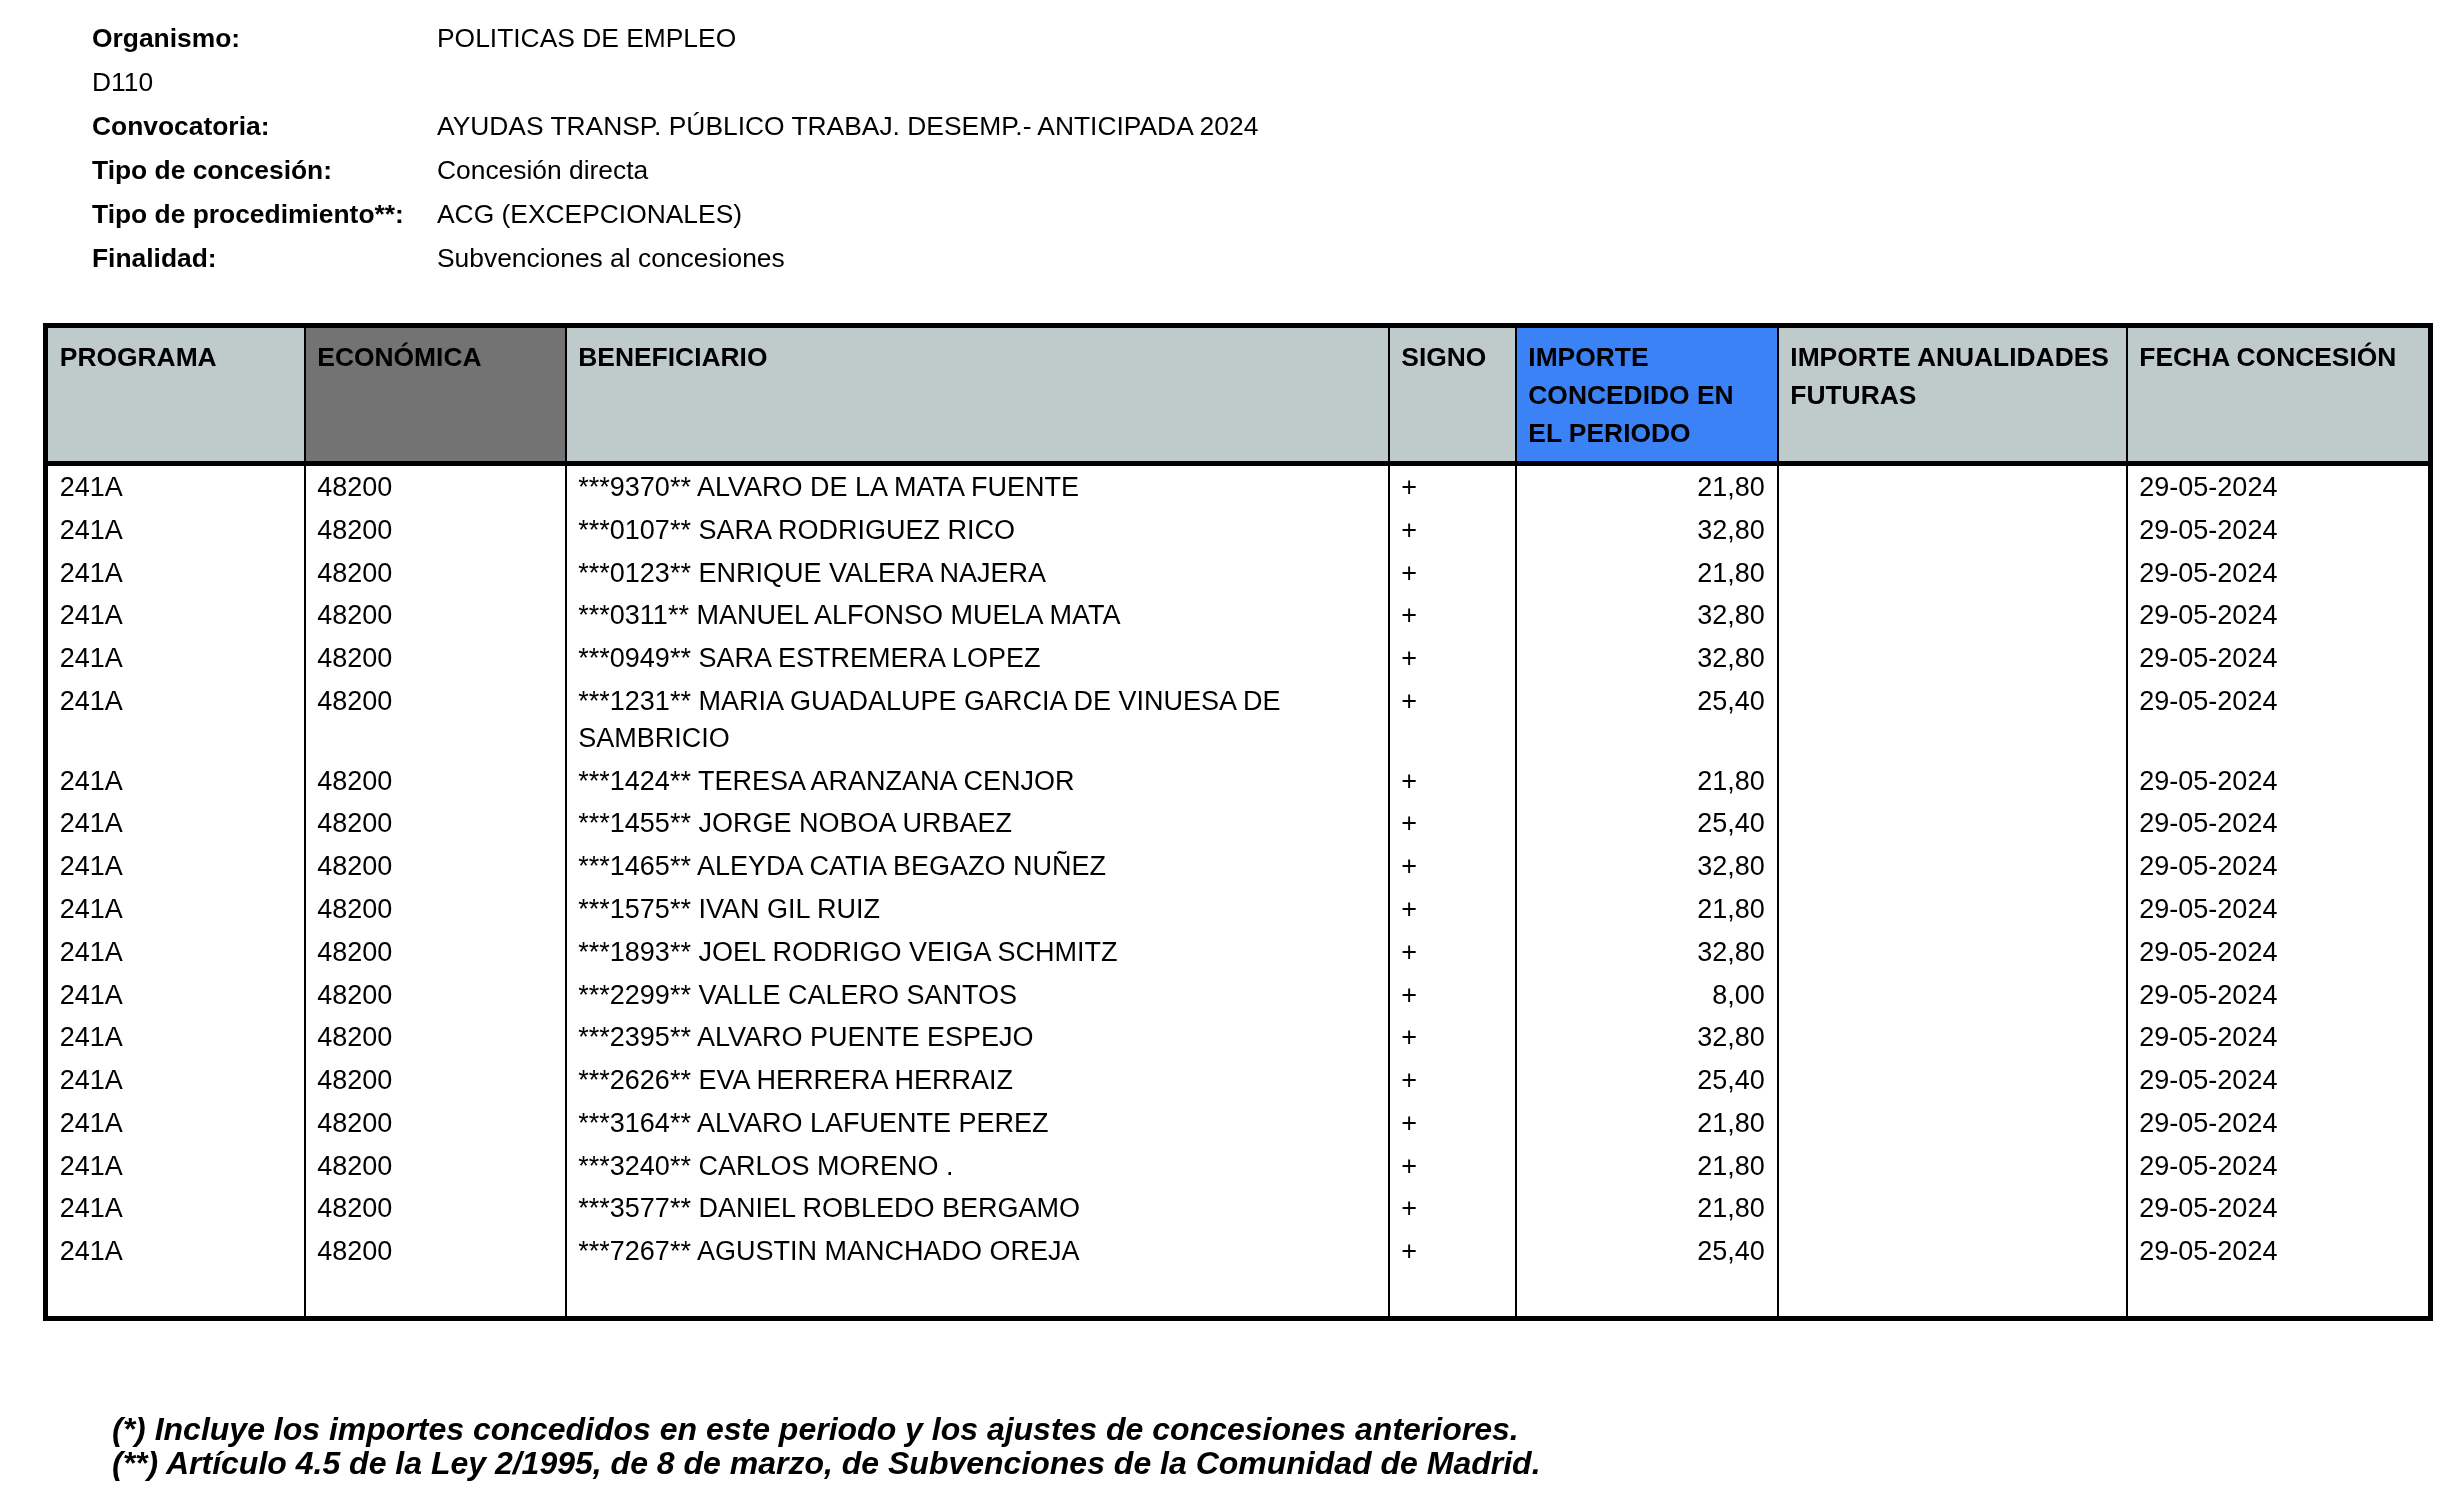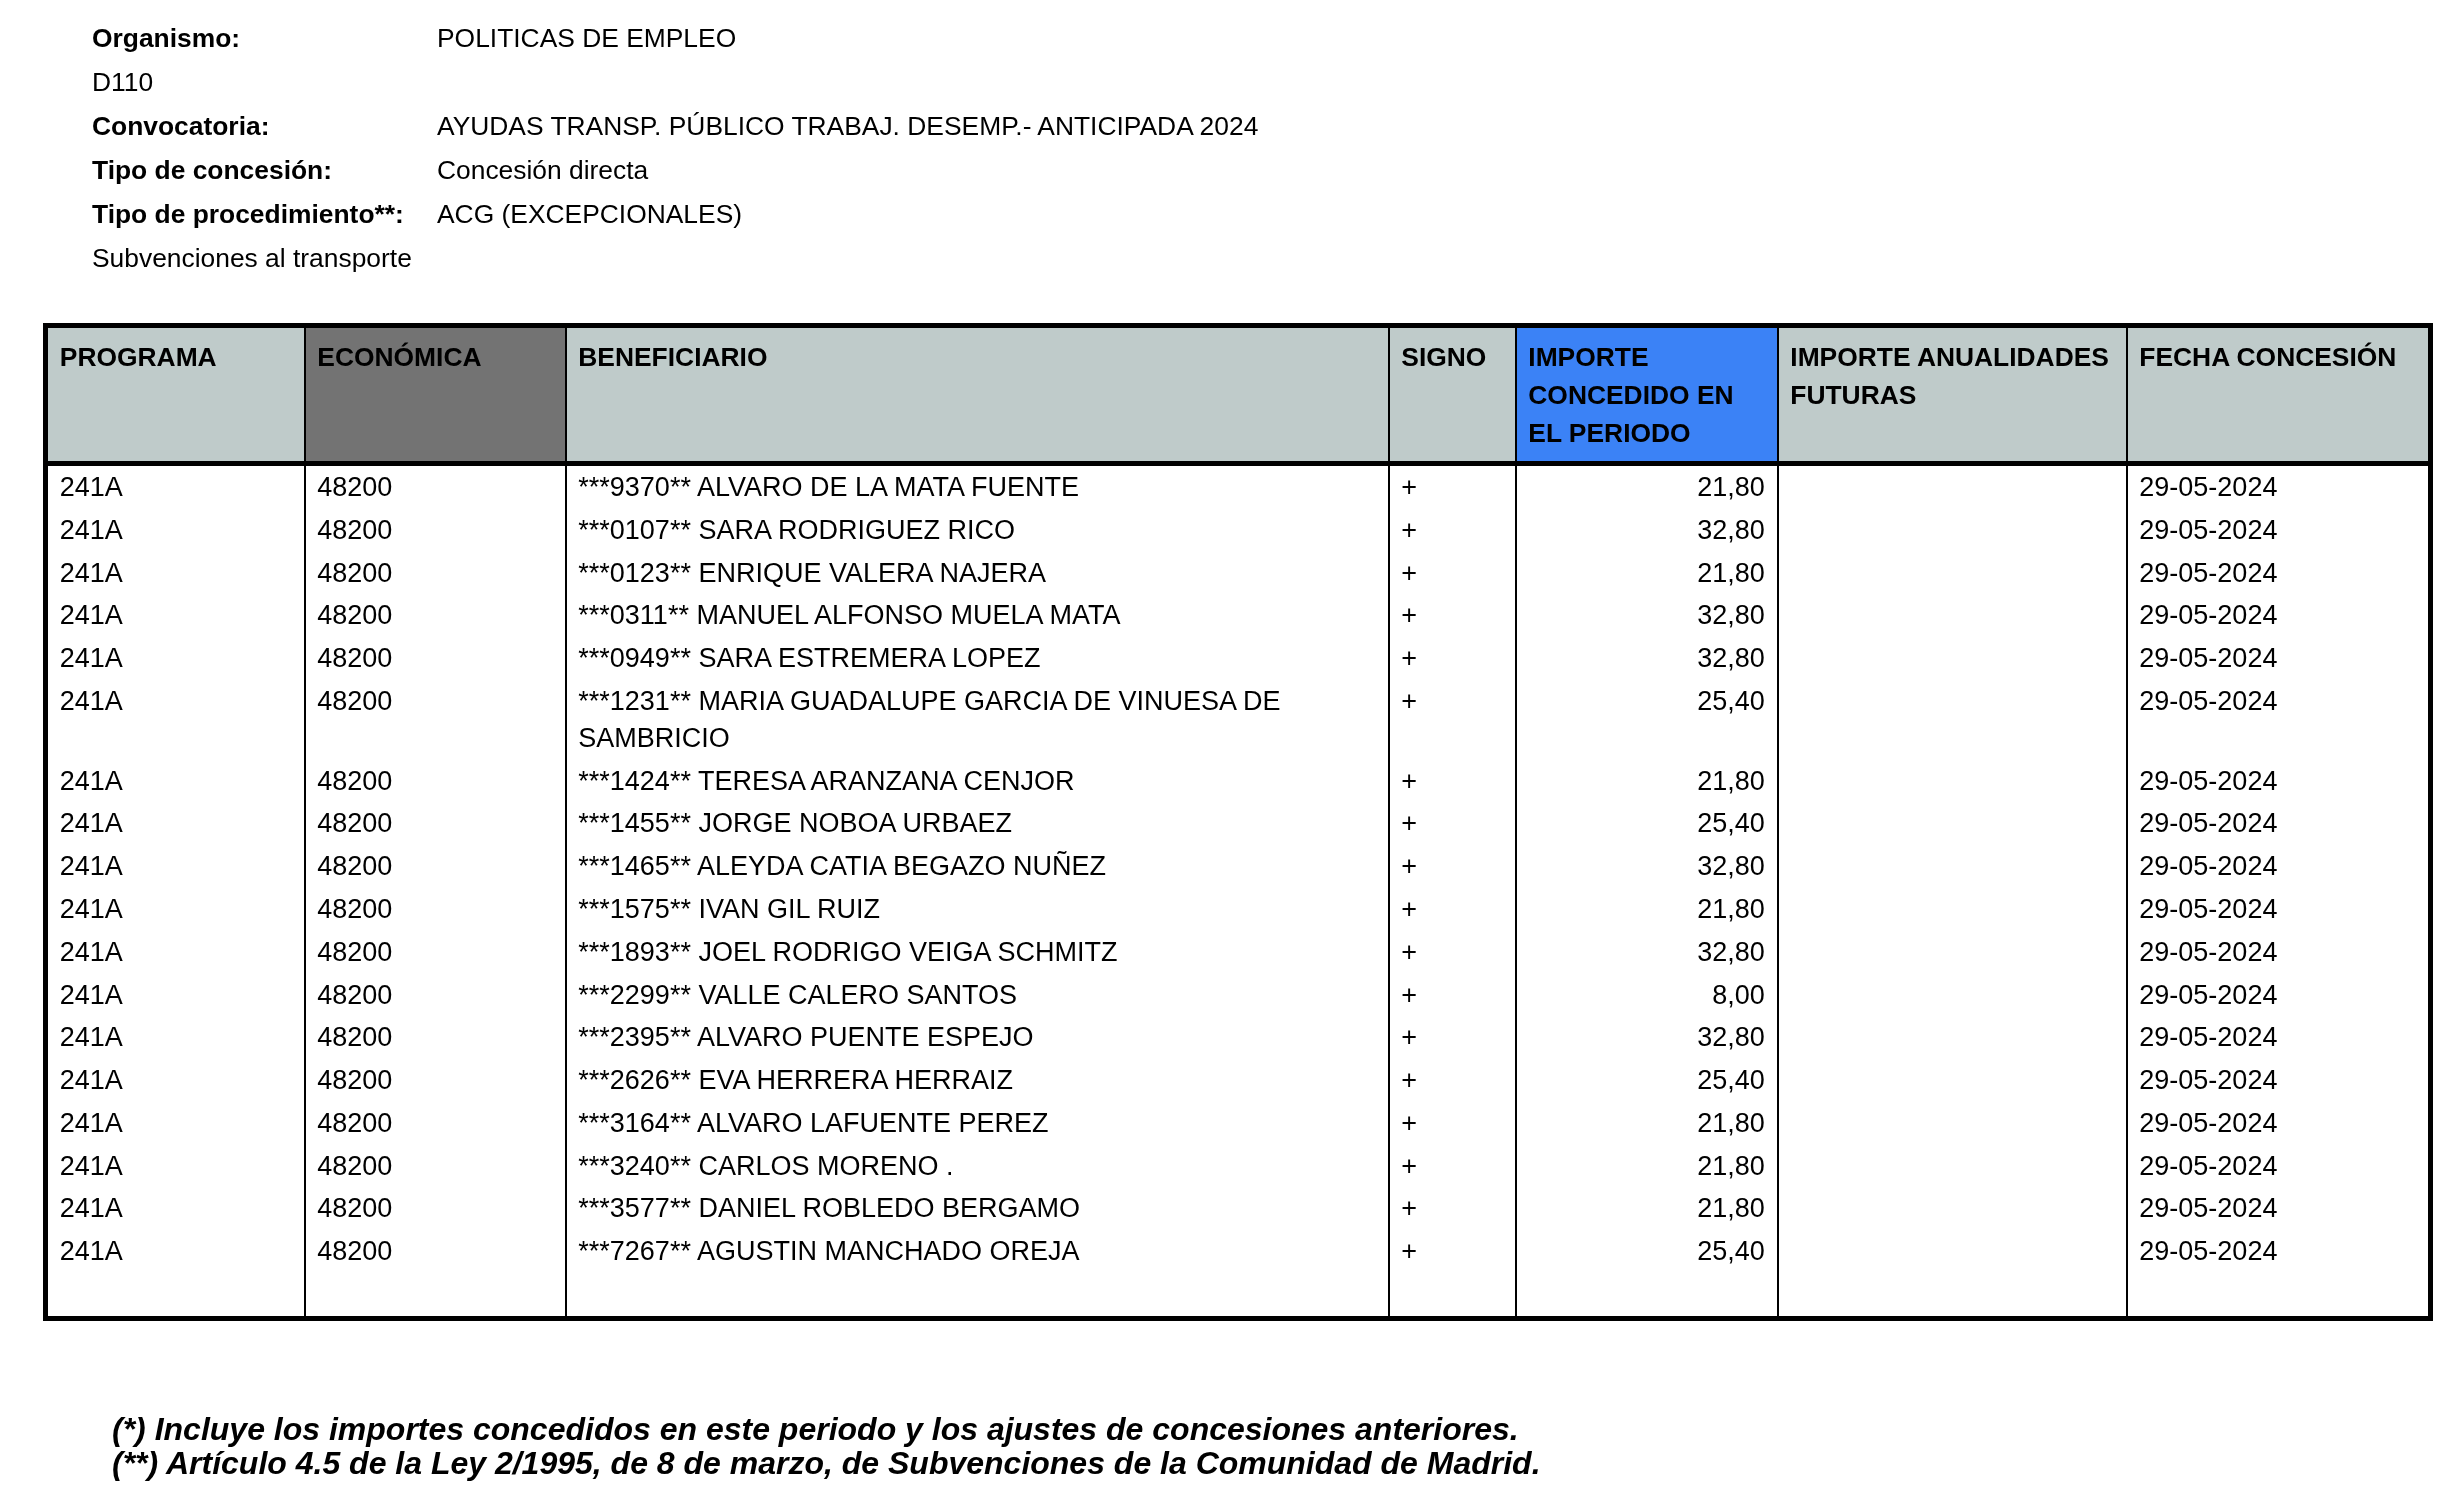--- a/index.html
+++ b/index.html
@@ -91,21 +91,22 @@
     </div>
     <div class="meta-row">
       <span class="meta-label">Tipo de concesión:</span>
       <span class="meta-value">Concesión directa</span>
     </div>
     <div class="meta-row">
       <span class="meta-label">Tipo de procedimiento**:</span>
       <span class="meta-value">ACG (EXCEPCIONALES)</span>
     </div>
     <div class="meta-row">
-      <span class="meta-value">Subvenciones al transporte</span>
+      <span class="meta-label">Finalidad:</span>
+      <span class="meta-value">Subvenciones al concesiones</span>
     </div>
   </div>
 
   <table class="grants">
     <colgroup>
       <col style="width:259px">
       <col style="width:261px">
       <col style="width:823px">
       <col style="width:127px">
       <col style="width:262px">

